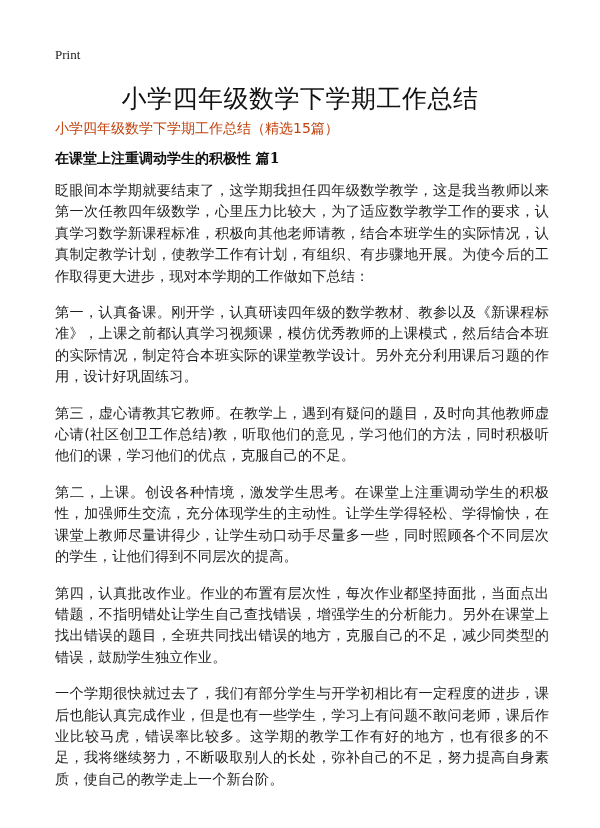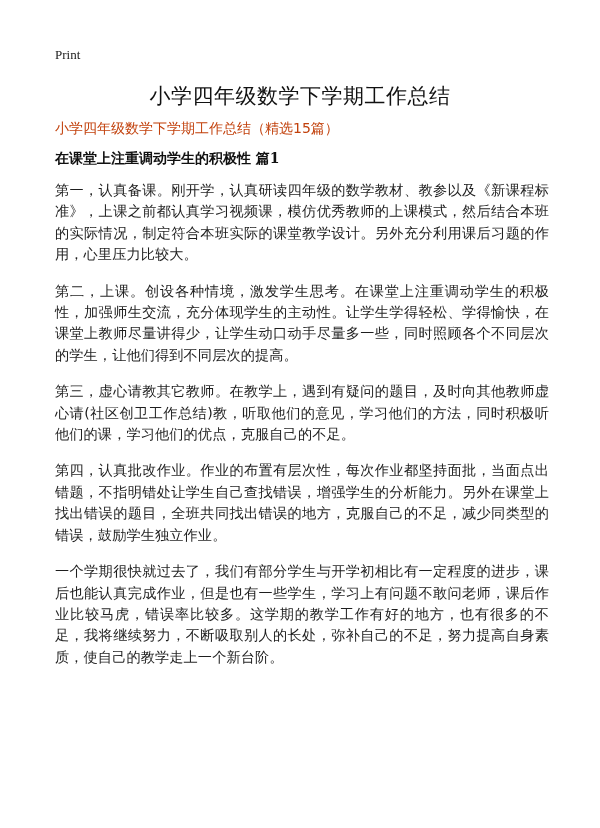--- a/index.html
+++ b/index.html
@@ -9,21 +9,21 @@
       font-family: "DejaVu Sans", "Liberation Sans", sans-serif;
     }
     .page { position: absolute; left: 0; top: 0; width: 536px; height: 828px; }
     .print-label {
       position: absolute; left: 55px; top: 47px;
       font-family: "Liberation Serif", "DejaVu Serif", serif;
       font-size: 13px; color: #222;
     }
     .doc-title {
       position: absolute; left: 0; top: 82px; width: 600px; text-align: center;
-      font-size: 21px; font-weight: normal; color: #111; letter-spacing: 0.5px;
+      font-size: 25px; font-weight: normal; color: #111; letter-spacing: 0.5px;
       margin: 0;
     }
     .subtitle {
       position: absolute; left: 55px; top: 120px;
       font-size: 14px; color: #c2410c;
     }
     .section-heading {
       position: absolute; left: 55px; top: 150px;
       font-size: 14px; font-weight: bold; color: #111;
       font-family: "DejaVu Serif", "Liberation Serif", serif;
@@ -43,19 +43,20 @@
 <div class="page">
   <div class="print-label">Print</div>
 
   <h1 class="doc-title">小学四年级数学下学期工作总结</h1>
 
   <div class="subtitle">小学四年级数学下学期工作总结（精选15篇）</div>
 
   <div class="section-heading">在课堂上注重调动学生的积极性 篇1</div>
 
   <div class="body">
-    <p class="para">第一，认真备课。刚开学，认真研读四年级的数学教材、教参以及《新课程标准》，上课之前都认真学习视频课，模仿优秀教师的上课模式，然后结合本班的实际情况，制定符合本班实际的课堂教学设计。另外充分利用课后习题的作用，心里压力比较大。</p>
+    <p class="para">眨眼间本学期就要结束了，这学期我担任四年级数学教学，这是我当教师以来第一次任教四年级数学，心里压力比较大，为了适应数学教学工作的要求，认真学习数学新课程标准，积极向其他老师请教，结合本班学生的实际情况，认真制定教学计划，使教学工作有计划，有组织、有步骤地开展。为使今后的工作取得更大进步，现对本学期的工作做如下总结：</p>
+    <p class="para">第一，认真备课。刚开学，认真研读四年级的数学教材、教参以及《新课程标准》，上课之前都认真学习视频课，模仿优秀教师的上课模式，然后结合本班的实际情况，制定符合本班实际的课堂教学设计。另外充分利用课后习题的作用，设计好巩固练习。</p>
+    <p class="para">第三，虚心请教其它教师。在教学上，遇到有疑问的题目，及时向其他教师虚心请(社区创卫工作总结)教，听取他们的意见，学习他们的方法，同时积极听他们的课，学习他们的优点，克服自己的不足。</p>
     <p class="para">第二，上课。创设各种情境，激发学生思考。在课堂上注重调动学生的积极性，加强师生交流，充分体现学生的主动性。让学生学得轻松、学得愉快，在课堂上教师尽量讲得少，让学生动口动手尽量多一些，同时照顾各个不同层次的学生，让他们得到不同层次的提高。</p>
-    <p class="para">第三，虚心请教其它教师。在教学上，遇到有疑问的题目，及时向其他教师虚心请(社区创卫工作总结)教，听取他们的意见，学习他们的方法，同时积极听他们的课，学习他们的优点，克服自己的不足。</p>
     <p class="para">第四，认真批改作业。作业的布置有层次性，每次作业都坚持面批，当面点出错题，不指明错处让学生自己查找错误，增强学生的分析能力。另外在课堂上找出错误的题目，全班共同找出错误的地方，克服自己的不足，减少同类型的错误，鼓励学生独立作业。</p>
     <p class="para">一个学期很快就过去了，我们有部分学生与开学初相比有一定程度的进步，课后也能认真完成作业，但是也有一些学生，学习上有问题不敢问老师，课后作业比较马虎，错误率比较多。这学期的教学工作有好的地方，也有很多的不足，我将继续努力，不断吸取别人的长处，弥补自己的不足，努力提高自身素质，使自己的教学走上一个新台阶。</p>
   </div>
 </div>
 
 </body></html>

